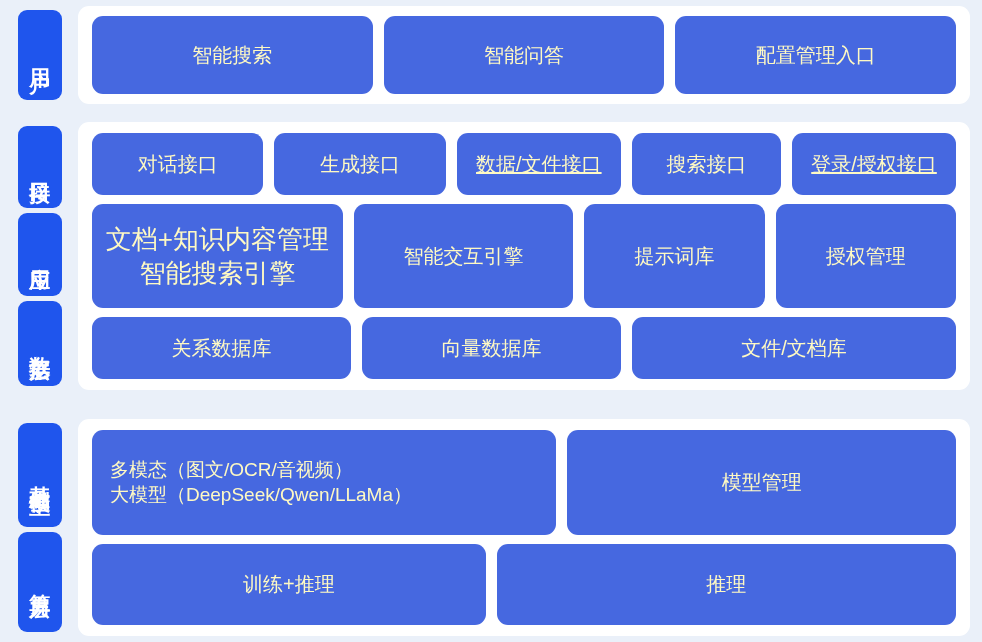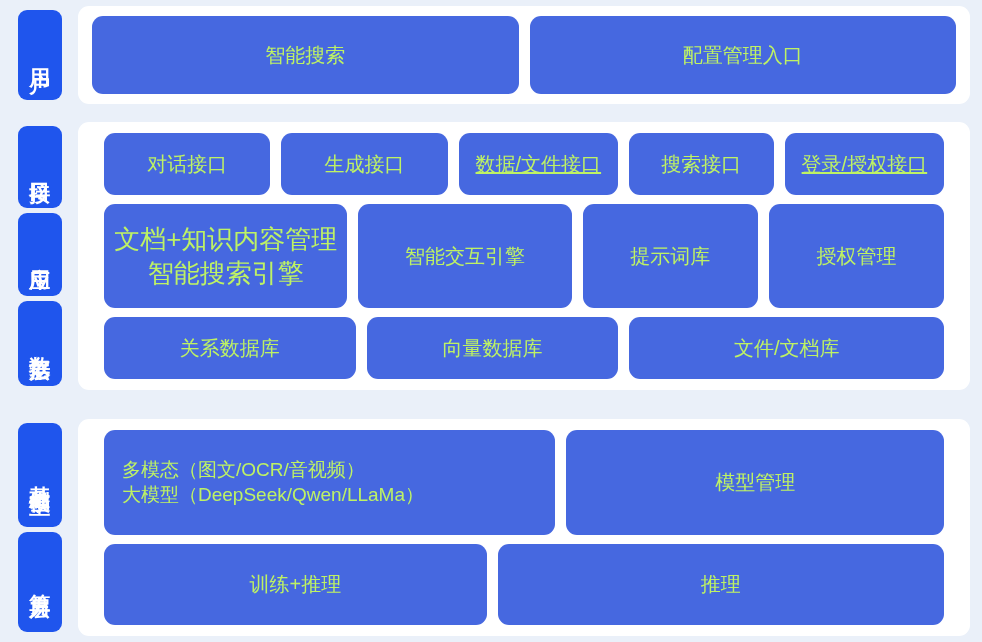--- a/index.html
+++ b/index.html
@@ -67,38 +67,38 @@
     margin-top: 5px;
   }
 
   
   .panel {
     flex: 1 1 auto;
     background: #ffffff;
     border-radius: 11px;
     margin-right: 12px;
     box-sizing: border-box;
-    padding: 11px 26px;
+    padding: 11px 14px;
     display: flex;
     flex-direction: column;
     justify-content: center;
     gap: 9px;
   }
 
   .row {
     display: flex;
     gap: 11px;
     flex: 1 1 auto;
     min-height: 0;
   }
 
   .cell {
     background: #4668e0;
     border-radius: 11px;
-    color: #bef264;
+    color: #fef9c3;
     display: flex;
     align-items: center;
     justify-content: center;
     text-align: center;
     font-size: 20px;
     font-weight: 400;
     line-height: 1.32;
     box-sizing: border-box;
     padding: 4px 8px;
     white-space: pre-line;
@@ -147,20 +147,21 @@
 
 <div id="diagram">
 
   <div class="band" id="band-user">
     <div class="labels">
       <div class="label-tab">用户</div>
     </div>
     <div class="panel">
       <div class="row">
         <div class="cell">智能搜索</div>
+        <div class="cell">智能问答</div>
         <div class="cell">配置管理入口</div>
       </div>
     </div>
   </div>
 
   <div class="band" id="band-mid">
     <div class="labels">
       <div class="label-tab">接口</div>
       <div class="label-tab">应用</div>
       <div class="label-tab">数据层</div>

